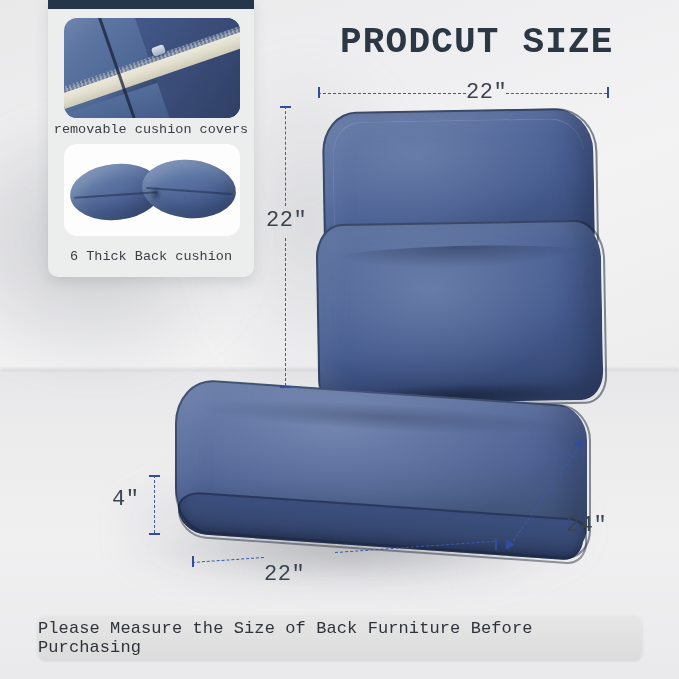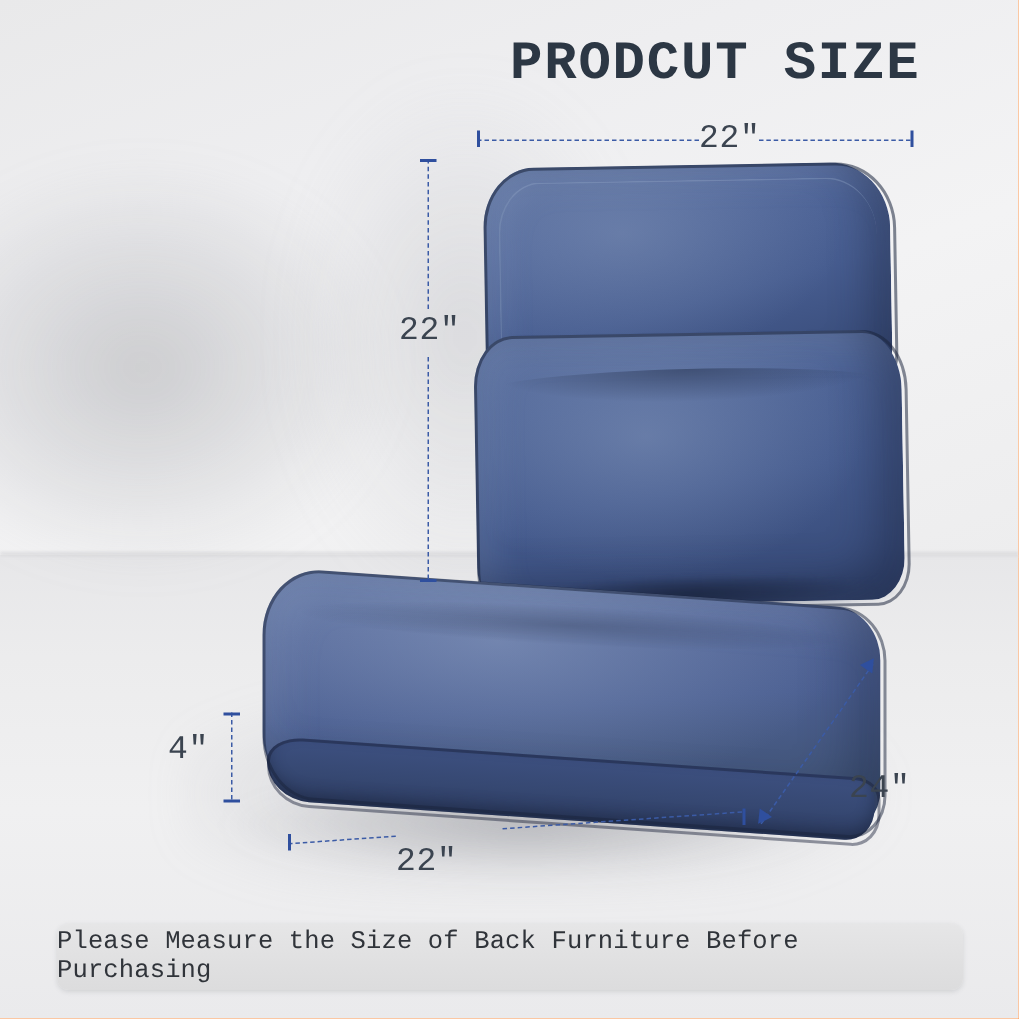--- a/index.html
+++ b/index.html
@@ -435,18 +435,40 @@
     <div class="dim-label" style="left:264px; top:562px;">22"</div>
   </div>
 
   <div>
     <div class="dim-diag" style="left:507px; top:549px; width:130px; transform:rotate(-55deg);"></div>
     <div class="arrowhead" style="left:575px; top:438px; transform:rotate(35deg);"></div>
     <div class="arrowhead" style="left:503px; top:541px; transform:rotate(215deg);"></div>
     <div class="dim-label" style="left:566px; top:513px;">24"</div>
   </div>
 
+  <div class="inset-panel">
+    <div class="inset-topbar"></div>
+
+    <div class="thumb thumb-zip">
+      <div class="zip-fold-a"></div>
+      <div class="zip-fold-b"></div>
+      <div class="zip-strip"></div>
+      <div class="zip-teeth"></div>
+      <div class="zip-pull"></div>
+      <div class="zip-seam"></div>
+    </div>
+    <div class="inset-caption cap-1">removable cushion covers</div>
+
+    <div class="thumb thumb-back">
+      <div class="pillow pillow-l"></div>
+      <div class="pillow pillow-r"></div>
+      <div class="pillow-seam pillow-seam-l"></div>
+      <div class="pillow-seam pillow-seam-r"></div>
+      <div class="pillow-pinch"></div>
+    </div>
+    <div class="inset-caption cap-2">6 Thick Back cushion</div>
+  </div>
 
   <div class="banner">
     <span class="banner-text">Please Measure the Size of Back Furniture Before Purchasing</span>
   </div>
 
 </div>
 
 </body></html>

